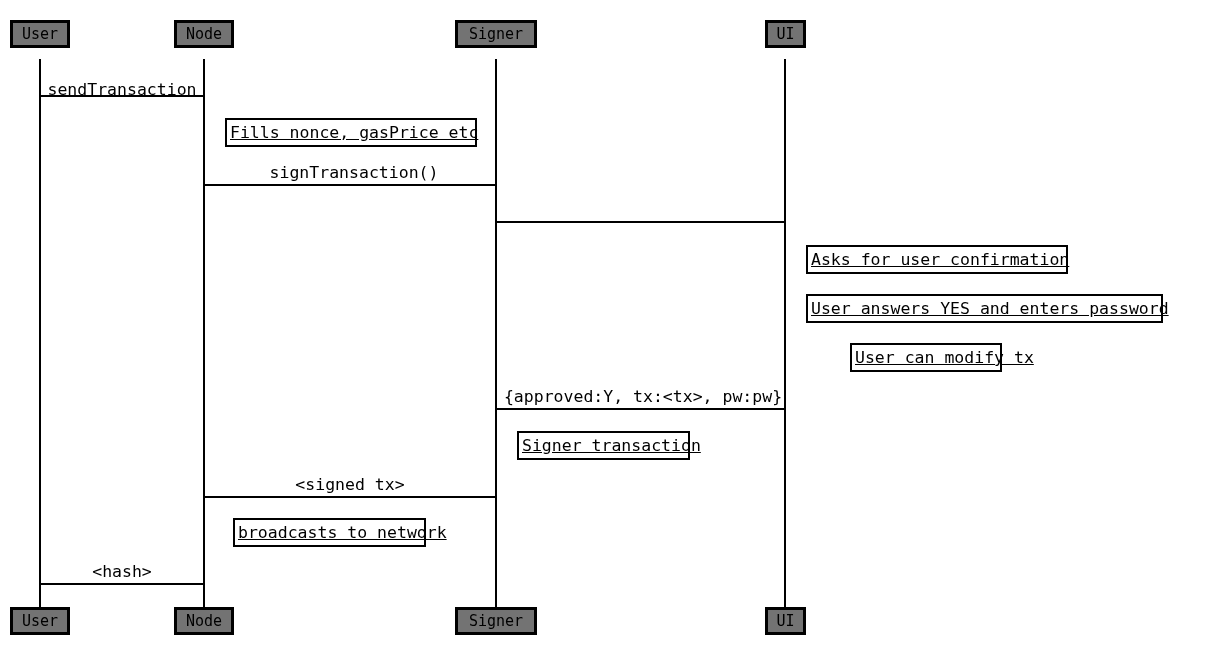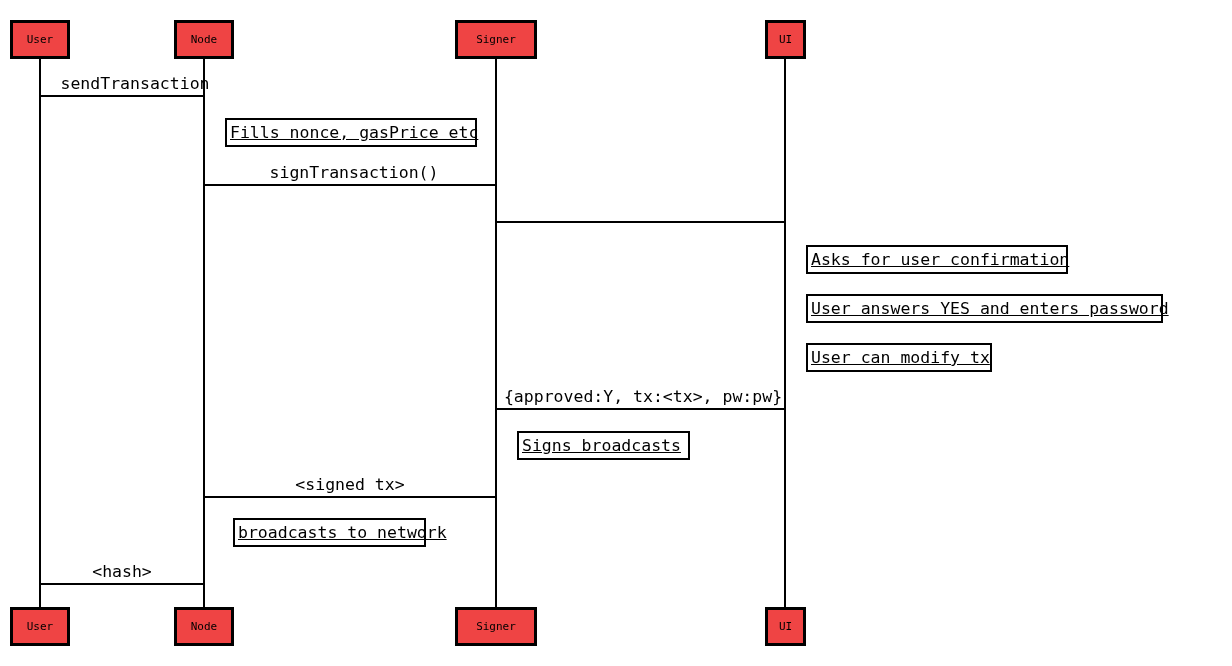--- a/index.html
+++ b/index.html
@@ -6,26 +6,26 @@
   .stage {
     position:relative;
     width:1232px; height:666px;
     background:#ffffff;
     font-family:"DejaVu Sans Mono", monospace;
     color:#000000;
     overflow:hidden;
   }
   .actor {
     position:absolute;
-    height:39px;
+    height:28px;
     border:3px solid #000000;
     box-sizing:border-box;
-    background:#ef4444;
+    background:#737373;
     display:flex; align-items:center; justify-content:center;
-    font-size:11px;
+    font-size:15px;
     white-space:nowrap;
   }
   .lifeline {
     position:absolute;
     top:59px; height:548px; width:2px;
     background:#000000;
   }
   .msg-line {
     position:absolute;
     height:2px;
@@ -65,38 +65,38 @@
   <div class="actor" style="left:10px;  top:20px; width:60px;">User</div>
   <div class="actor" style="left:174px; top:20px; width:60px;">Node</div>
   <div class="actor" style="left:455px; top:20px; width:82px;">Signer</div>
   <div class="actor" style="left:765px; top:20px; width:41px;">UI</div>
 
   <div class="actor" style="left:10px;  top:607px; width:60px;">User</div>
   <div class="actor" style="left:174px; top:607px; width:60px;">Node</div>
   <div class="actor" style="left:455px; top:607px; width:82px;">Signer</div>
   <div class="actor" style="left:765px; top:607px; width:41px;">UI</div>
 
-  <div class="msg-label" style="left:122px; top:74px;margin-left:13px;">sendTransaction</div>
+  <div class="msg-label" style="left:122px; top:80px;">sendTransaction</div>
   <div class="msg-line" style="left:39px; top:95px; width:166px;"></div>
 
   <div class="note" style="left:225px; top:118px; width:252px;">Fills nonce, gasPrice etc</div>
 
   <div class="msg-label" style="left:354px; top:163px;">signTransaction()</div>
   <div class="msg-line" style="left:203px; top:184px; width:294px;"></div>
 
   <div class="msg-line" style="left:495px; top:221px; width:291px;"></div>
 
   <div class="note" style="left:806px; top:294px; width:357px;">User answers YES and enters password</div>
   <div class="note" style="left:806px; top:245px; width:262px;">Asks for user confirmation</div>
-  <div class="note" style="left:806px; top:343px; width:186px;">User can modify tx</div>
+  <div class="note" style="left:850px; top:343px; width:152px;">User can modify tx</div>
 
   <div class="msg-label" style="left:643px; top:387px;">{approved:Y, tx:&lt;tx&gt;, pw:pw}</div>
   <div class="msg-line" style="left:495px; top:408px; width:291px;"></div>
 
-  <div class="note" style="left:517px; top:431px; width:173px;">Signs broadcasts</div>
+  <div class="note" style="left:517px; top:431px; width:173px;">Signer transaction</div>
 
   <div class="msg-label" style="left:350px; top:475px;">&lt;signed tx&gt;</div>
   <div class="msg-line" style="left:203px; top:496px; width:294px;"></div>
 
   <div class="note" style="left:233px; top:518px; width:193px;">broadcasts to network</div>
 
   <div class="msg-label" style="left:122px; top:562px;">&lt;hash&gt;</div>
   <div class="msg-line" style="left:39px; top:583px; width:166px;"></div>
 
 </div>

